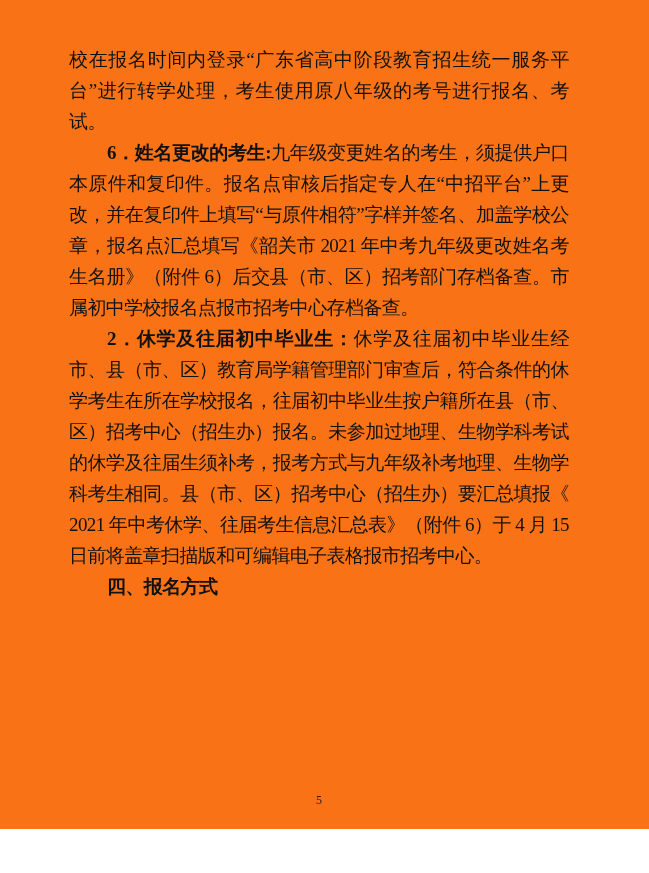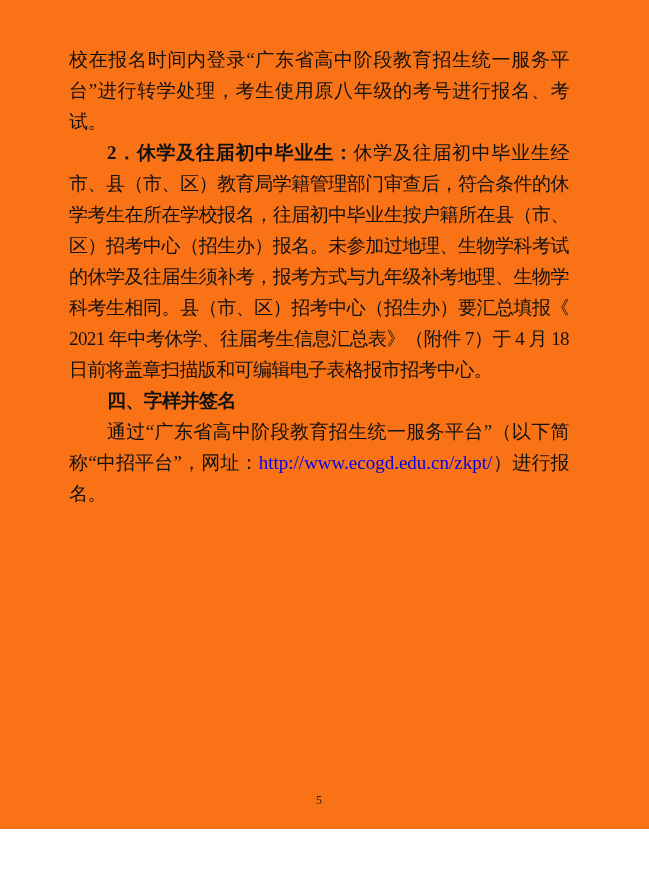--- a/index.html
+++ b/index.html
@@ -60,24 +60,24 @@
   }
 </style>
 </head>
 <body>
 
 <div class="page">
   <div class="content">
 
     <p class="para">校在报名时间内登录“广东省高中阶段教育招生统一服务平台”进行转学处理，考生使用原八年级的考号进行报名、考试。</p>
 
+    <p class="para indent"><b class="lead">6．姓名更改的考生:</b><span>九年级变更姓名的考生，须提供户口本原件和复印件。报名点审核后指定专人在“中招平台”上更改，并在复印件上填写“与原件相符”字样并签名、加盖学校公章，报名点汇总填写《韶关市 2021 年中考九年级更改姓名考生名册》（附件 6）后交县（市、区）招考部门存档备查。市属初中学校报名点报市招考中心存档备查。</span></p>
 
 
-    <p class="para indent"><b class="lead">2．休学及往届初中毕业生：</b><span>休学及往届初中毕业生经市、县（市、区）教育局学籍管理部门审查后，符合条件的休学考生在所在学校报名，往届初中毕业生按户籍所在县（市、区）招考中心（招生办）报名。未参加过地理、生物学科考试的休学及往届生须补考，报考方式与九年级补考地理、生物学科考生相同。县（市、区）招考中心（招生办）要汇总填报《 2021 年中考休学、往届考生信息汇总表》（附件 7）于 4 月 18 日前将盖章扫描版和可编辑电子表格报市招考中心。</span></p>
+    <p class="para indent"><b class="lead">2．休学及往届初中毕业生：</b><span>休学及往届初中毕业生经市、县（市、区）教育局学籍管理部门审查后，符合条件的休学考生在所在学校报名，往届初中毕业生按户籍所在县（市、区）招考中心（招生办）报名。未参加过地理、生物学科考试的休学及往届生须补考，报考方式与九年级补考地理、生物学科考生相同。县（市、区）招考中心（招生办）要汇总填报《 2021 年中考休学、往届考生信息汇总表》（附件 6）于 4 月 15 日前将盖章扫描版和可编辑电子表格报市招考中心。</span></p>
 
-    <p class="para indent heading">四、字样并签名</p>
+    <p class="para indent heading">四、报名方式</p>
 
-    <p class="para indent"><span>通过“广东省高中阶段教育招生统一服务平台”（以下简称“中招平台”，网址：</span><a class="link" href="#">http://www.ecogd.edu.cn/zkpt/</a><span>）进行报名。</span></p>
 
   </div>
 
   <div class="footer">5</div>
 </div>
 
 </body></html>

